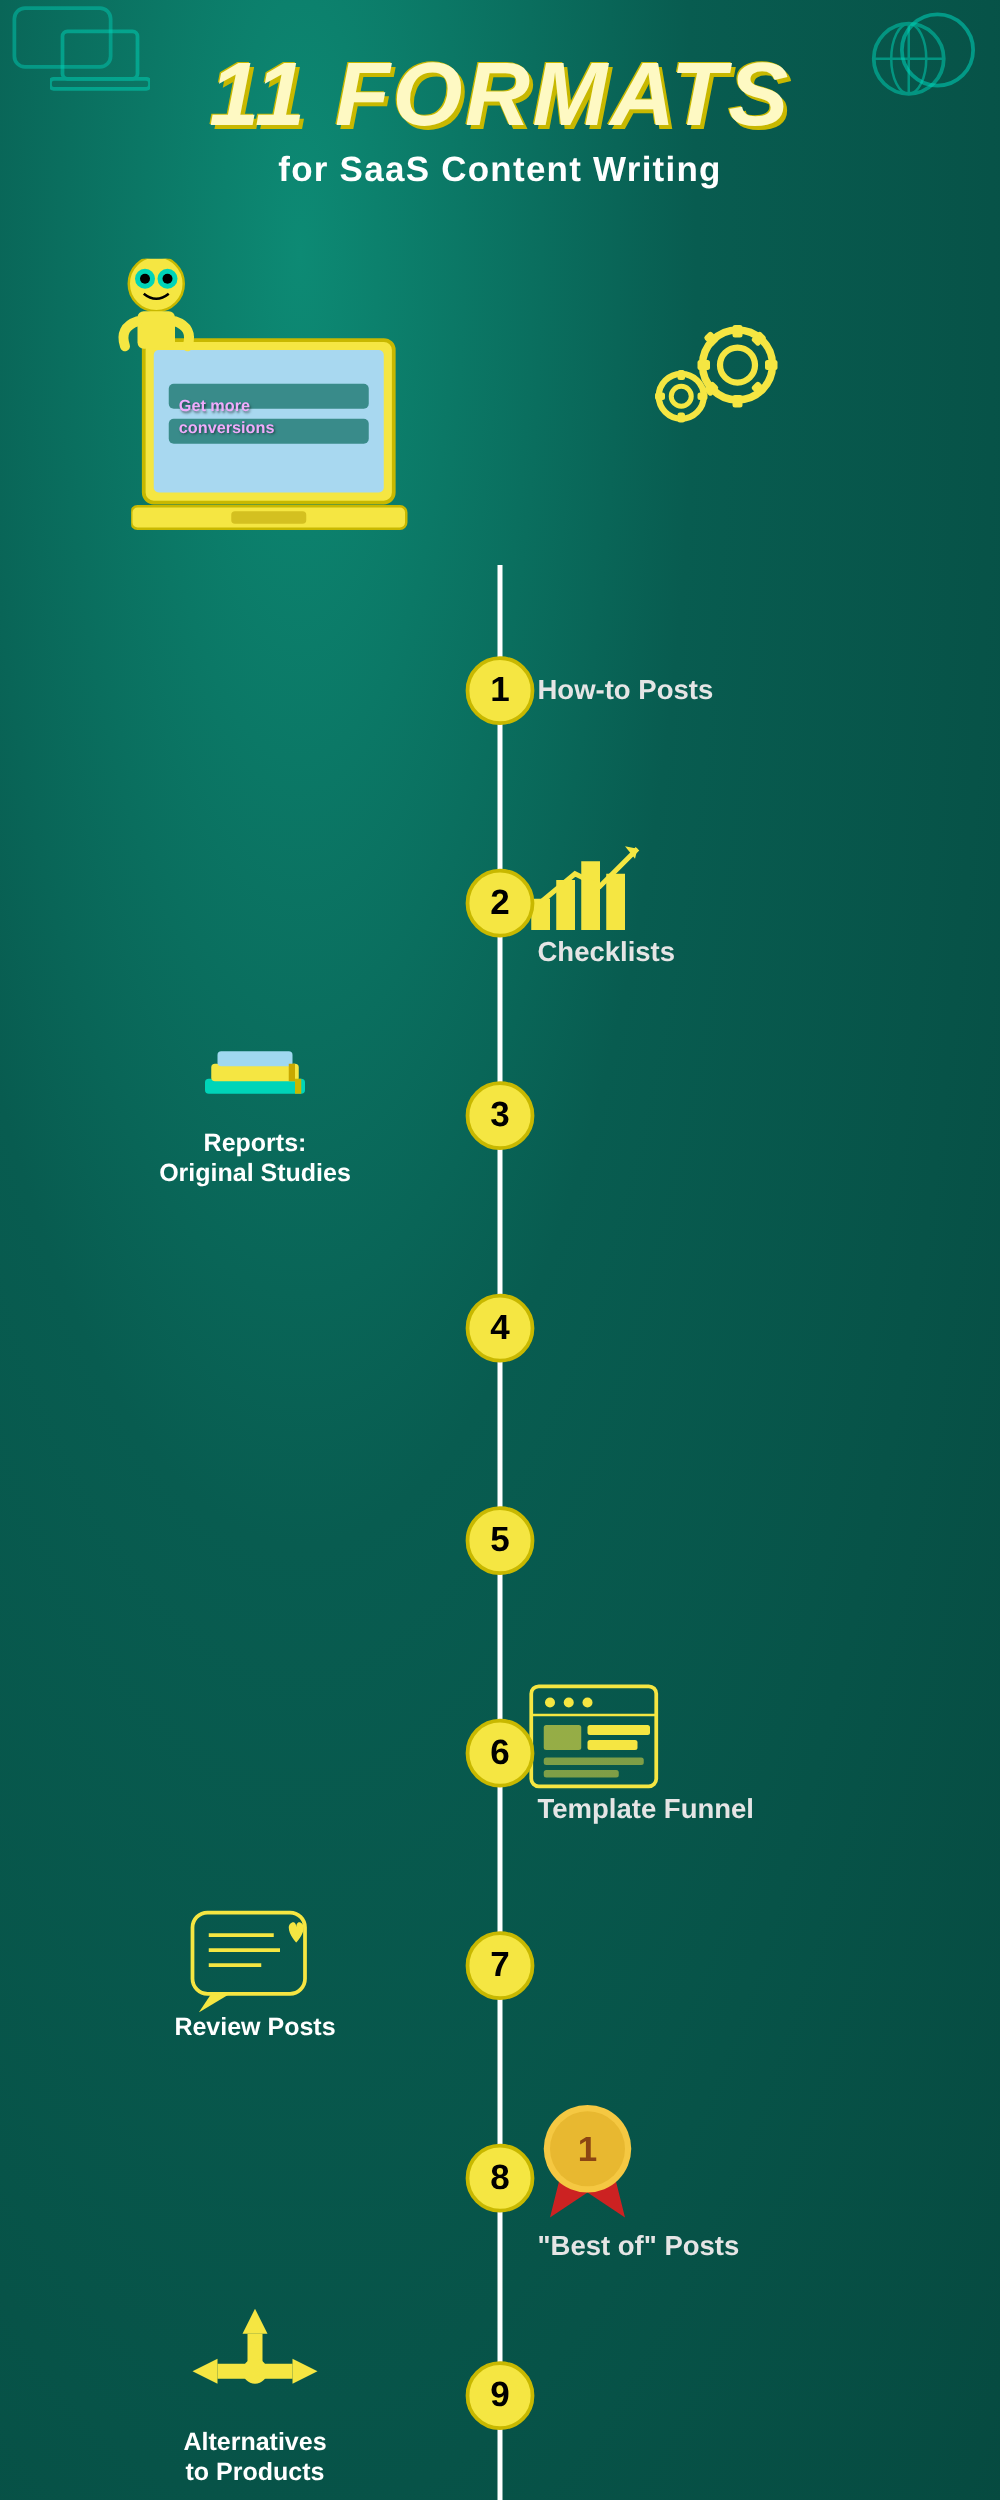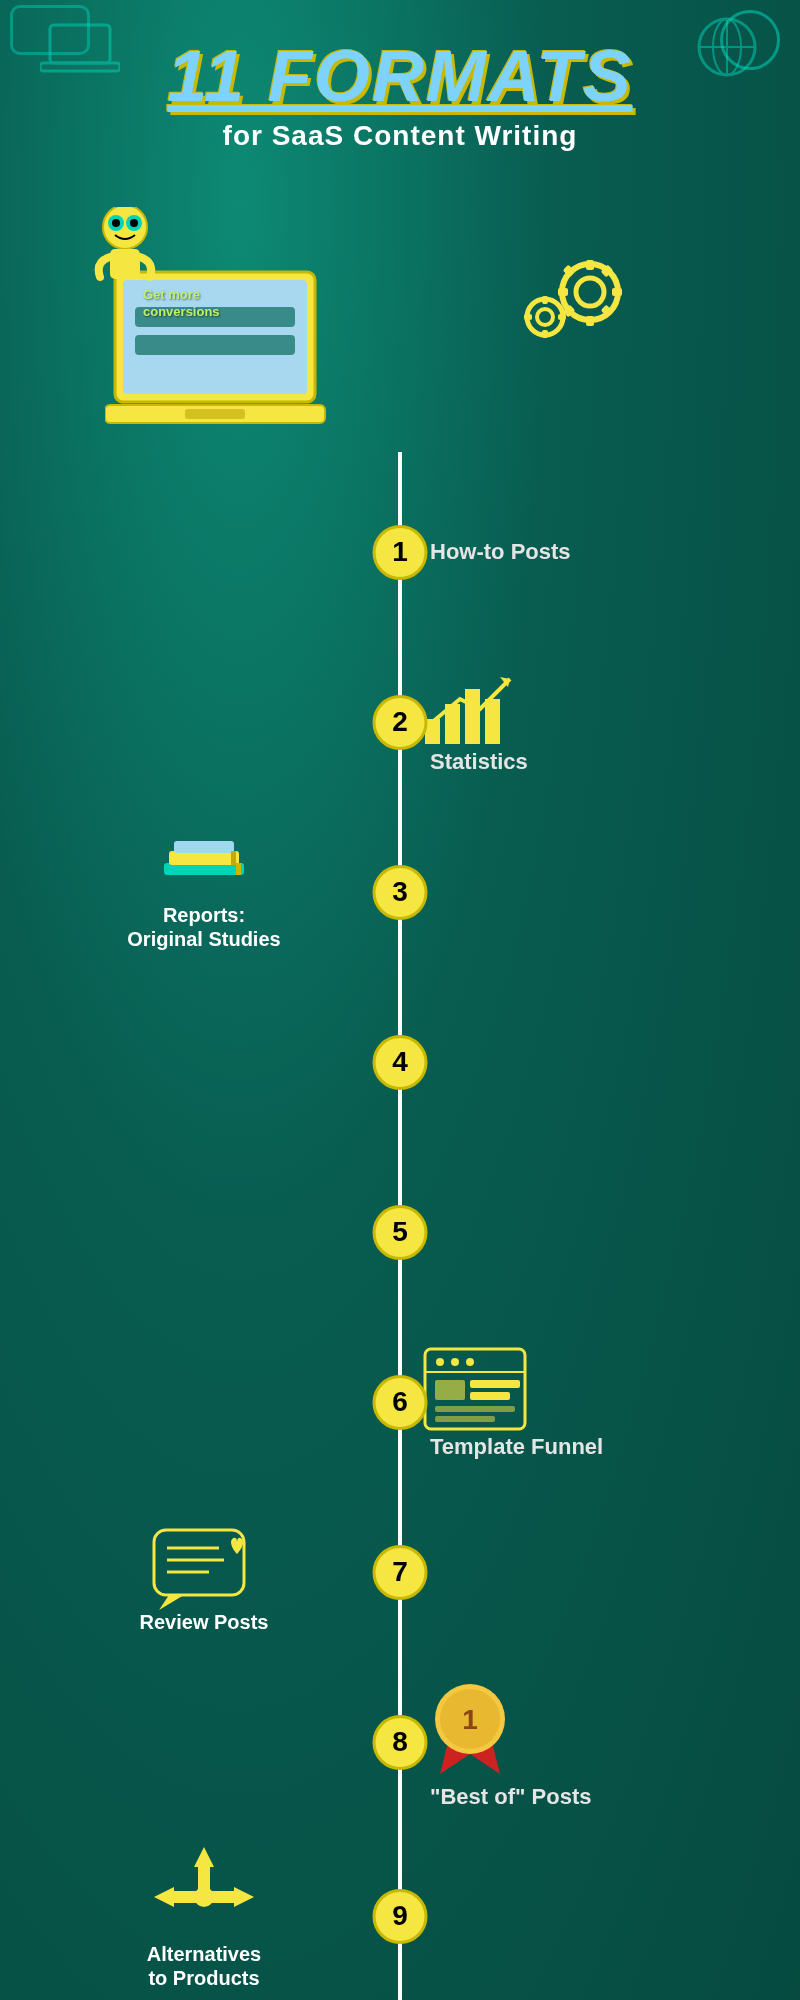--- a/index.html
+++ b/index.html
@@ -28,26 +28,25 @@
 
     
     .header {
       text-align: center;
       padding: 40px 20px 20px;
     }
 
     .title-main {
       font-size: 72px;
       font-weight: 900;
-      color: #7dd3fc;
+      color: #fef9c3;
       text-shadow: 3px 3px 0px #c8b800, -1px -1px 0 #c8b800;
       font-style: italic;
       letter-spacing: 2px;
       line-height: 1;
-      text-decoration: underline;
     }
 
     .title-sub {
       font-size: 28px;
       font-weight: 700;
       color: #ffffff;
       margin-top: 8px;
       letter-spacing: 1px;
     }
 
@@ -253,21 +252,21 @@
             <rect x="18" y="13" width="184" height="114" rx="4" fill="#a8d8f0"></rect>
 
             <rect x="30" y="40" width="160" height="20" rx="4" fill="#0a6b5e" opacity="0.7"></rect>
             <rect x="30" y="68" width="160" height="20" rx="4" fill="#0a6b5e" opacity="0.7"></rect>
 
             <rect x="0" y="138" width="220" height="18" rx="5" fill="#f5e642" stroke="#c8b800" stroke-width="2"></rect>
 
             <rect x="80" y="142" width="60" height="10" rx="3" fill="#d4c020"></rect>
           </svg>
 
-          <div style="position:absolute; top:20px; left:38px; color:#bef264; font-size:13px; font-weight:900; line-height:1.3; text-shadow:1px 1px 2px rgba(0,0,0,0.5);">
+          <div style="position:absolute; top:50px; left:38px; color:#f0abfc; font-size:13px; font-weight:900; line-height:1.3; text-shadow:1px 1px 2px rgba(0,0,0,0.5);">
             <span>Get more</span><br>
             <span>conversions</span>
           </div>
         </div>
       </div>
     </div>
     <div class="right-icon-area">
 
       <svg width="130" height="130" viewBox="0 0 130 130">
 
@@ -317,21 +316,21 @@
         <svg width="100" height="80" viewBox="0 0 100 80">
 
           <rect x="5" y="50" width="15" height="25" fill="#f5e642"></rect>
           <rect x="25" y="35" width="15" height="40" fill="#f5e642"></rect>
           <rect x="45" y="20" width="15" height="55" fill="#f5e642"></rect>
           <rect x="65" y="30" width="15" height="45" fill="#f5e642"></rect>
 
           <path d="M10 55 L40 30 L60 40 L90 10" stroke="#f5e642" stroke-width="4" fill="none"></path>
           <polygon points="90,10 80,8 88,18" fill="#f5e642"></polygon>
         </svg>
-        <p class="item-label-right">Statistics</p>
+        <p class="item-label-right">Checklists</p>
       </div>
     </div>
 
     <div class="timeline-row">
       <div class="left-side">
         <svg width="100" height="70" viewBox="0 0 100 70">
 
           <rect x="10" y="30" width="80" height="12" rx="3" fill="#00d4b8"></rect>
           <rect x="15" y="18" width="70" height="14" rx="3" fill="#f5e642"></rect>
           <rect x="20" y="8" width="60" height="12" rx="3" fill="#a0d8f0"></rect>

